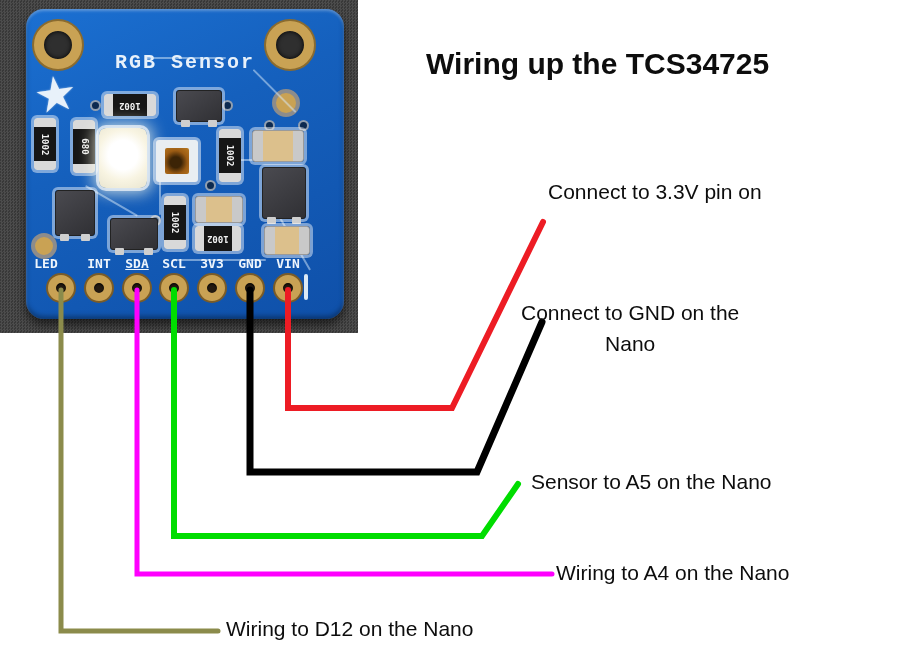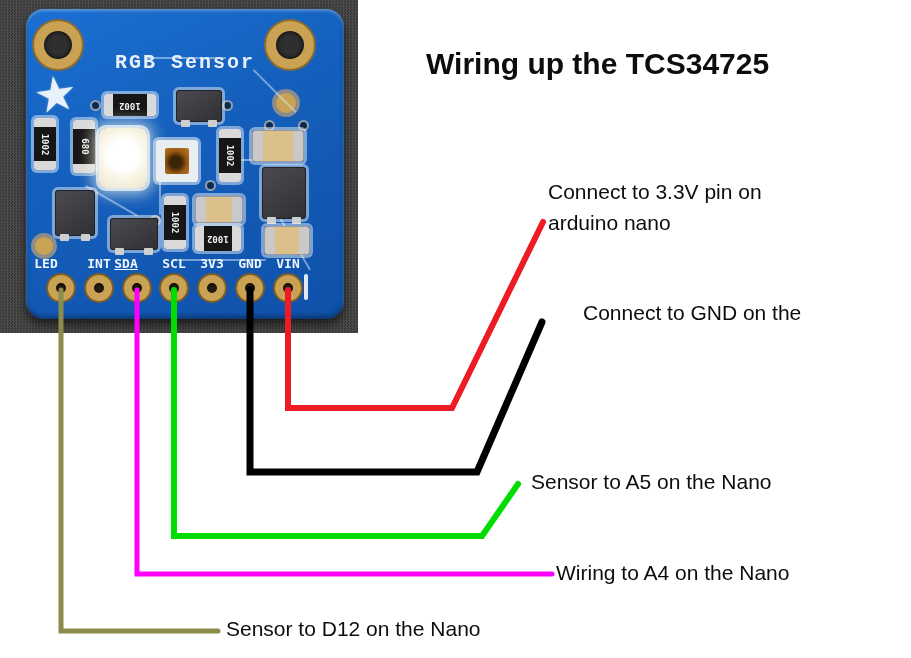--- a/index.html
+++ b/index.html
@@ -59,21 +59,21 @@
     font-family:"DejaVu Sans Mono",monospace;font-weight:bold;font-size:13px;line-height:1;}
   .silk-bar{position:absolute;left:278px;top:265px;width:4px;height:26px;background:#dce9f5;border-radius:2px;}
   
   .wires{position:absolute;left:0;top:0;z-index:2;pointer-events:none;}
   
   .page-title{position:absolute;left:416px;top:47px;z-index:3;
     font-size:30px;font-weight:bold;color:#0d0d0d;white-space:nowrap;margin-left:10px;}
   .caption{position:absolute;z-index:3;font-size:21px;font-weight:normal;color:#0d0d0d;
     line-height:31px;white-space:nowrap;}
   .cap-33v{left:548px;top:176px;}
-  .cap-gnd{left:583px;top:297px;text-align:center;}
+  .cap-gnd{left:521px;top:297px;text-align:center;}
   .cap-a5{left:531px;top:470px;line-height:24px;}
   .cap-a4{left:556px;top:561px;line-height:24px;}
   .cap-d12{left:226px;top:617px;line-height:24px;}
 </style>
 </head>
 <body>
 
 <div class="photo">
   <div class="board">
     <div class="silk-title2">RGB Sensor</div>
@@ -124,21 +124,21 @@
       <span class="res-label rot90">1002</span>
       </div>
     <div class="comp cap-h" style="left:169px;top:187px;width:46px;height:25px;"></div>
     <div class="comp res-h" style="left:169px;top:217px;width:46px;height:25px;">
       <span class="res-label rot180">1002</span>
       </div>
     <div class="comp cap-h" style="left:238px;top:217px;width:44px;height:27px;"></div>
 
     <div class="pin-label" style="left:0;">LED</div>
     <div class="pin-label" style="left:53px;">INT</div>
-    <div class="pin-label" style="left:80px;text-decoration:underline;">SDA</div>
+    <div class="pin-label" style="left:91px;text-decoration:underline;">SDA</div>
     <div class="pin-label" style="left:128px;">SCL</div>
     <div class="pin-label" style="left:166px;">3V3</div>
     <div class="pin-label" style="left:204px;">GND</div>
     <div class="pin-label" style="left:242px;">VIN</div>
 
     <div class="pin" style="left:22px;top:266px;"></div>
     <div class="pin" style="left:60px;top:266px;"></div>
     <div class="pin" style="left:98px;top:266px;"></div>
     <div class="pin" style="left:135px;top:266px;"></div>
     <div class="pin" style="left:173px;top:266px;"></div>
@@ -153,20 +153,20 @@
   <polyline points="250,290 250,472 477,472 542,322" fill="none" stroke-width="7" stroke-linecap="round" stroke="#000000"></polyline>
   <polyline points="174,290 174,536 482,536 518,484" fill="none" stroke-width="6" stroke-linecap="round" stroke="#00dd00"></polyline>
   <polyline points="137,290 137,574 552,574" fill="none" stroke-width="5" stroke-linecap="round" stroke="#ff00ff"></polyline>
   <polyline points="61,290 61,631 218,631" fill="none" stroke-width="5" stroke-linecap="round" stroke="#8b8b4b"></polyline>
 </svg>
 
 <div class="page-title">Wiring up the TCS34725</div>
 
 <div class="caption cap-33v">
   <div>Connect to 3.3V pin on</div>
-  <div>arduino nano</div>
 </div>
 <div class="caption cap-gnd">
   <div>Connect to GND on the</div>
+  <div>Nano</div>
 </div>
 <div class="caption cap-a5">Sensor to A5 on the Nano</div>
 <div class="caption cap-a4">Wiring to A4 on the Nano</div>
-<div class="caption cap-d12">Sensor to D12 on the Nano</div>
+<div class="caption cap-d12">Wiring to D12 on the Nano</div>
 
 </body></html>

